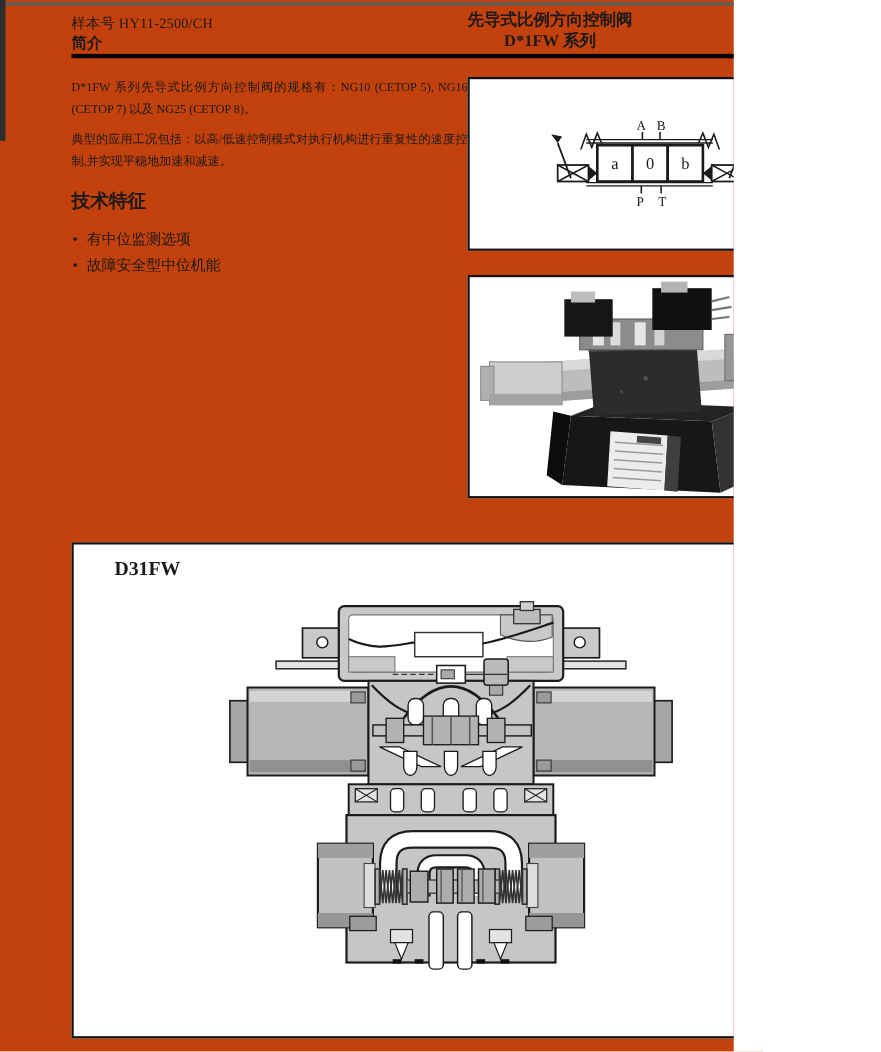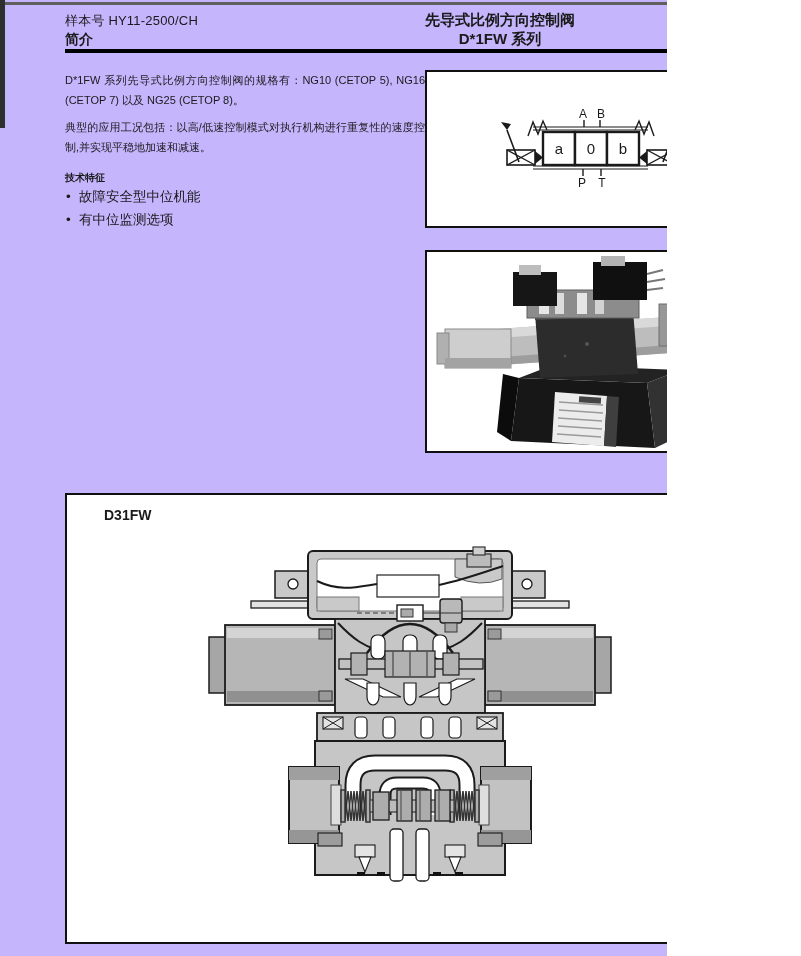--- a/index.html
+++ b/index.html
@@ -1,41 +1,41 @@
 <!DOCTYPE html>
 <html><head>
 <meta charset="utf-8">
 <style>
   * { margin:0; padding:0; box-sizing:border-box; }
   html,body { background:#ffffff; }
   .page {
-    position:relative; width:667px; height:956px; background:#c4b5fd;
-    font-family:Liberation Sans, sans-serif; color:#1a1a1a; overflow:hidden;
+    position:relative; width:667px; height:956px; background:#c2410c;
+    font-family:Liberation Serif, serif; color:#1a1a1a; overflow:hidden;
   }
   .top-edge { position:absolute; top:2px; left:0; width:801px; height:3px; background:#5f5f5f; }
   .left-edge { position:absolute; top:0; left:0; width:5px; height:128px; background:#2e2e2e; }
 
   .hdr-left  { position:absolute; left:65px; top:12px; }
   .hdr-right { position:absolute; left:425px; top:10px; }
   .catalog   { font-size:13px; letter-spacing:.2px; }
   .section-title { font-size:14px; font-weight:bold; margin-top:1px; }
   .prod-title, .prod-series { font-size:15px; font-weight:bold; line-height:19px;text-align:center; }
   .rule { position:absolute; left:65px; top:49px; width:695px; height:4px; background:#000; }
 
   .intro { position:absolute; left:65px; top:70px; width:360px; }
   .intro p { font-size:11px; line-height:20px; margin-bottom:7px; text-align:justify; }
-  .features-heading { font-size:10px; font-weight:bold; margin:14px 0 0 0; }
+  .features-heading { font-size:17px; font-weight:bold; margin:14px 0 12px 0; }
   .feature-item { font-size:13.5px; line-height:23px; padding-left:14px; position:relative; }
   .feature-item::before { content:"•"; position:absolute; left:1px; top:0; }
 
   .frame { position:absolute; border:2px solid #101010; background:#fff; }
   .schematic-box { left:425px; top:70px;  width:333px; height:158px; }
   .photo-box     { left:425px; top:250px; width:333px; height:203px; }
   .drawing-box   { left:65px;  top:493px; width:695px; height:451px; }
-  .drawing-label { position:absolute; left:13px; top:12px; font-size:14px; font-weight:bold;padding-left:24px; }
+  .drawing-label { position:absolute; left:13px; top:12px; font-size:18px; font-weight:bold;padding-left:24px; }
 
   .side-tab {
     position:absolute; left:765px; top:282px; width:36px; height:68px; background:#000;
     color:#fff; font-size:25px; font-weight:bold; display:flex; align-items:center; justify-content:center;
   }
   svg { display:block; }
   .schematic-svg { position:absolute; left:0; top:0; }
   .photo-svg { position:absolute; left:0; top:0; }
   .drawing-svg { position:absolute; left:138px; top:50px; }
   .sym-label { font-size:15px; fill:#1a1a1a; }
@@ -55,22 +55,22 @@
   <div class="hdr-right">
     <div class="prod-title">先导式比例方向控制阀</div>
     <div class="prod-series">D*1FW 系列</div>
   </div>
   <div class="rule"></div>
 
   <div class="intro">
     <p>D*1FW 系列先导式比例方向控制阀的规格有：NG10 (CETOP 5), NG16 (CETOP 7) 以及 NG25 (CETOP 8)。</p>
     <p>典型的应用工况包括：以高/低速控制模式对执行机构进行重复性的速度控制,并实现平稳地加速和减速。</p>
     <div class="features-heading">技术特征</div>
+    <div class="feature-item">有中位监测选项</div>
     <div class="feature-item">故障安全型中位机能</div>
-    <div class="feature-item">有中位监测选项</div>
   </div>
 
   <div class="frame schematic-box">
     <svg class="schematic-svg" width="329" height="154" viewBox="0 0 329 154">
 
       <g stroke="#1a1a1a" stroke-width="1.2">
         <line x1="106" y1="55" x2="221" y2="55"></line>
         <line x1="106" y1="58" x2="221" y2="58"></line>
         <line x1="106" y1="94" x2="221" y2="94"></line>
         <line x1="106" y1="97" x2="221" y2="97"></line>

